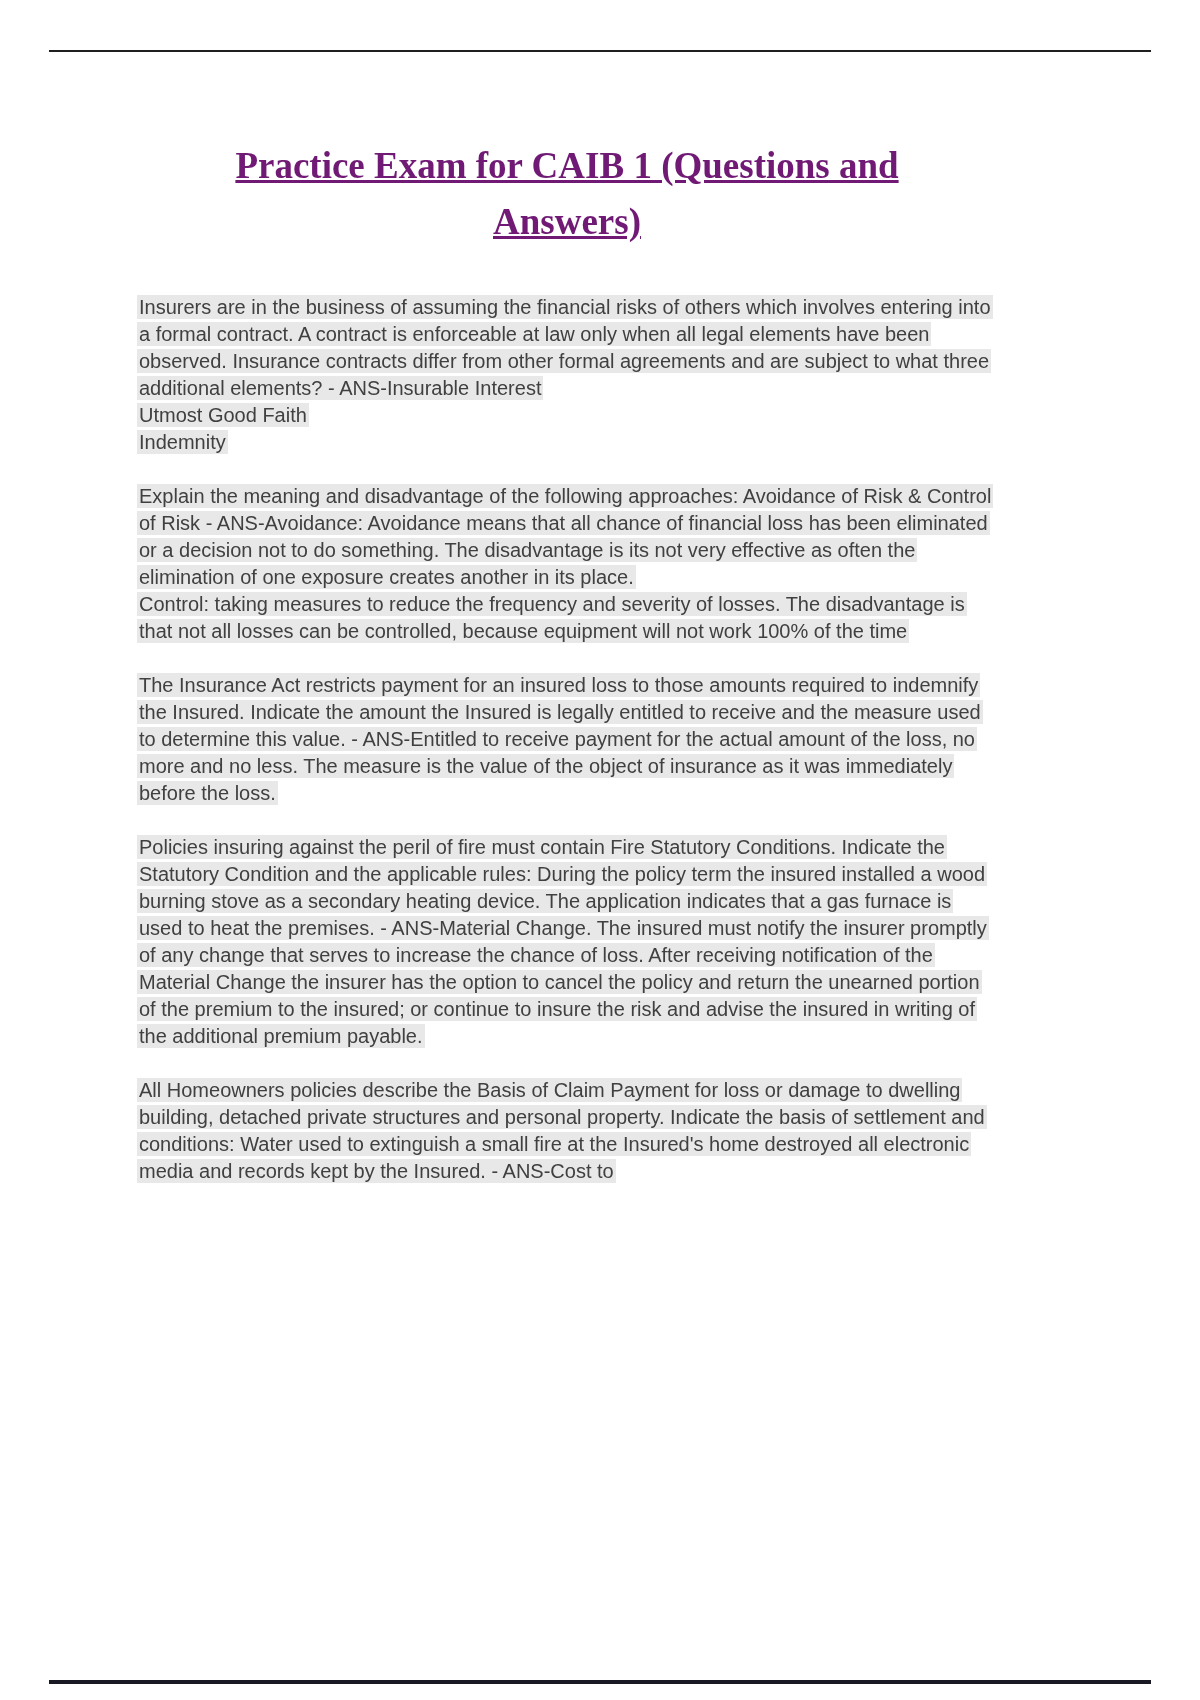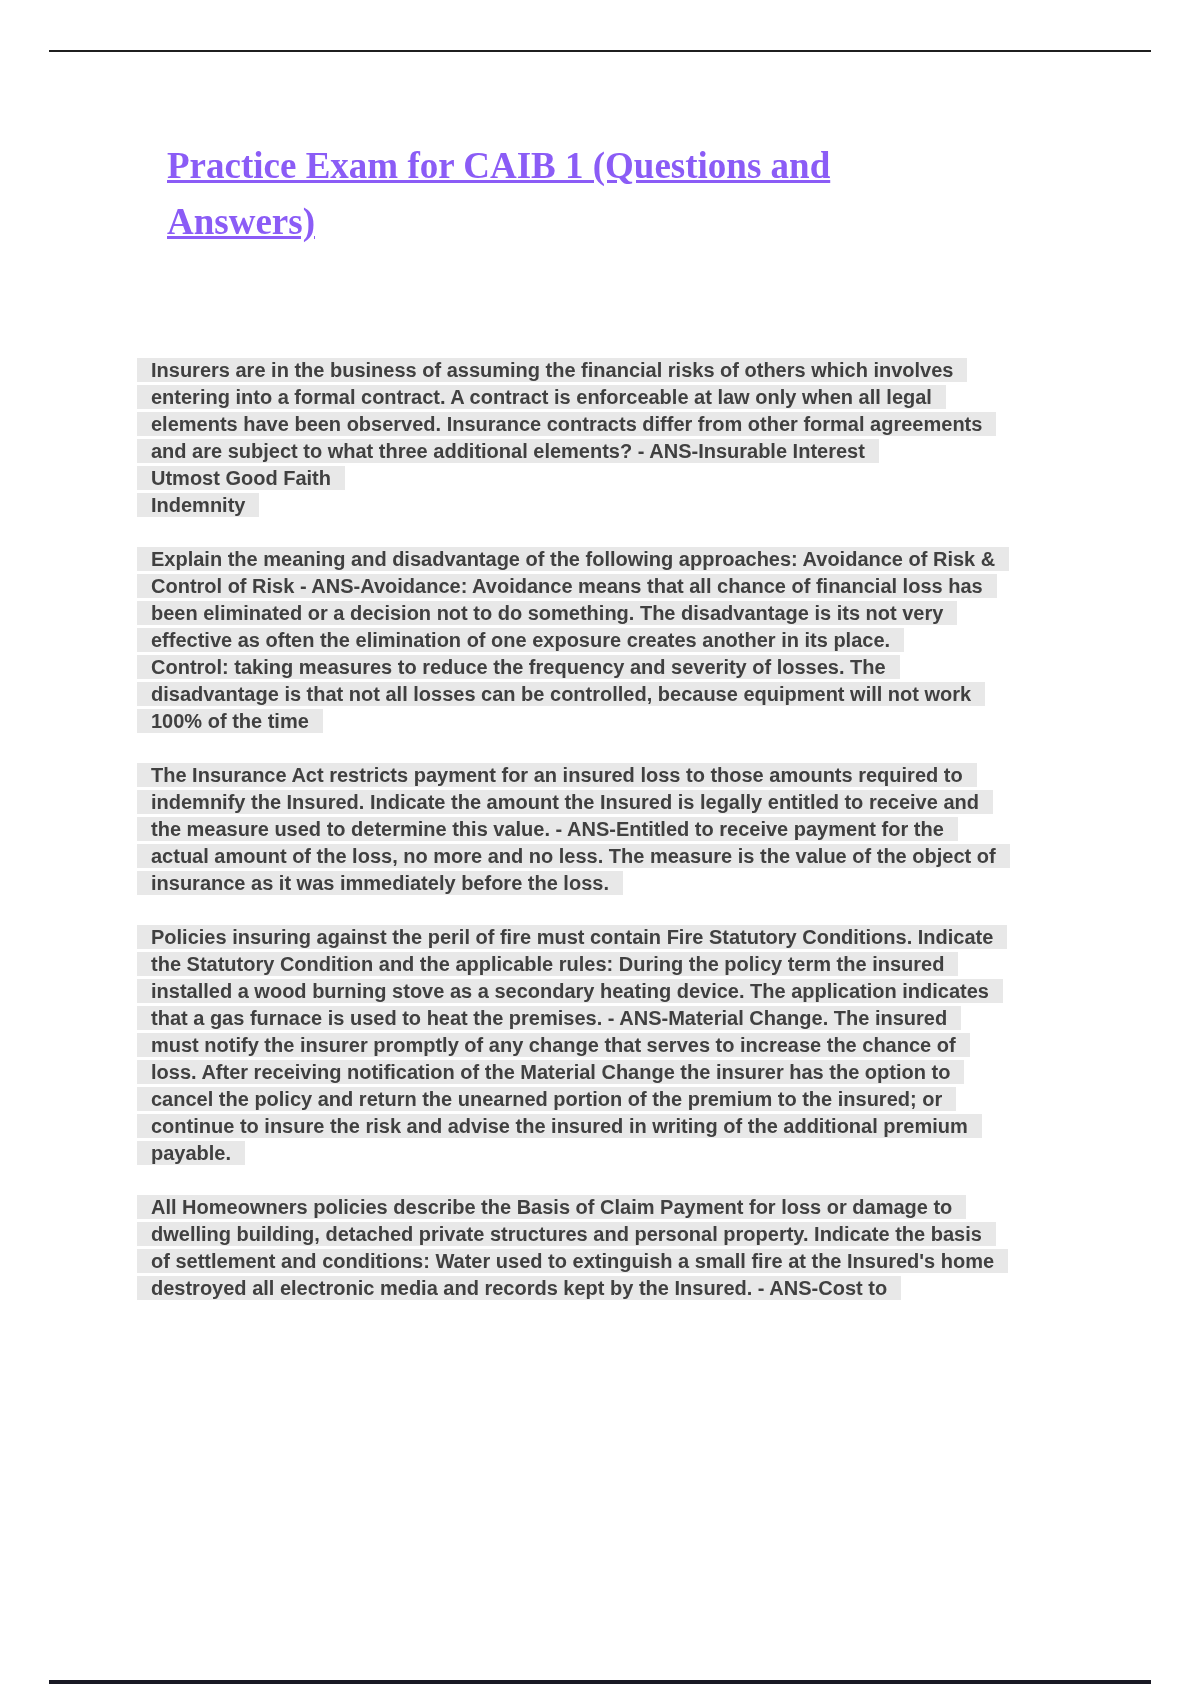--- a/index.html
+++ b/index.html
@@ -35,37 +35,37 @@
     position: absolute;
     top: 138px;
     left: 137px;
     width: 860px;
   }
   .doc-title {
     font-family: "Liberation Serif", serif;
     font-weight: bold;
     font-size: 37px;
     line-height: 1.5;
-    color: #8b5cf6;
+    color: #701a75;
+    text-align: center;
     text-decoration: underline;
     max-width: 800px;
-    margin: 0 auto 108px auto;
+    margin: 0 auto 45px auto;
   }
   .para {
     margin: 0 0 27px 0;
     font-size: 20px;
     line-height: 27px;
     color: #404040;
   }
   .hl {
     background: #e8e8e8;
     white-space: pre-line;
-    padding: 1px 14px;
+    padding: 1px 2px;
     box-decoration-break: clone;
-    font-weight: bold;
     -webkit-box-decoration-break: clone;
   }
 </style>
 </head>
 <body>
 
 <div class="page">
   <div class="rule-top"></div>
   <div class="rule-bottom"></div>
 

